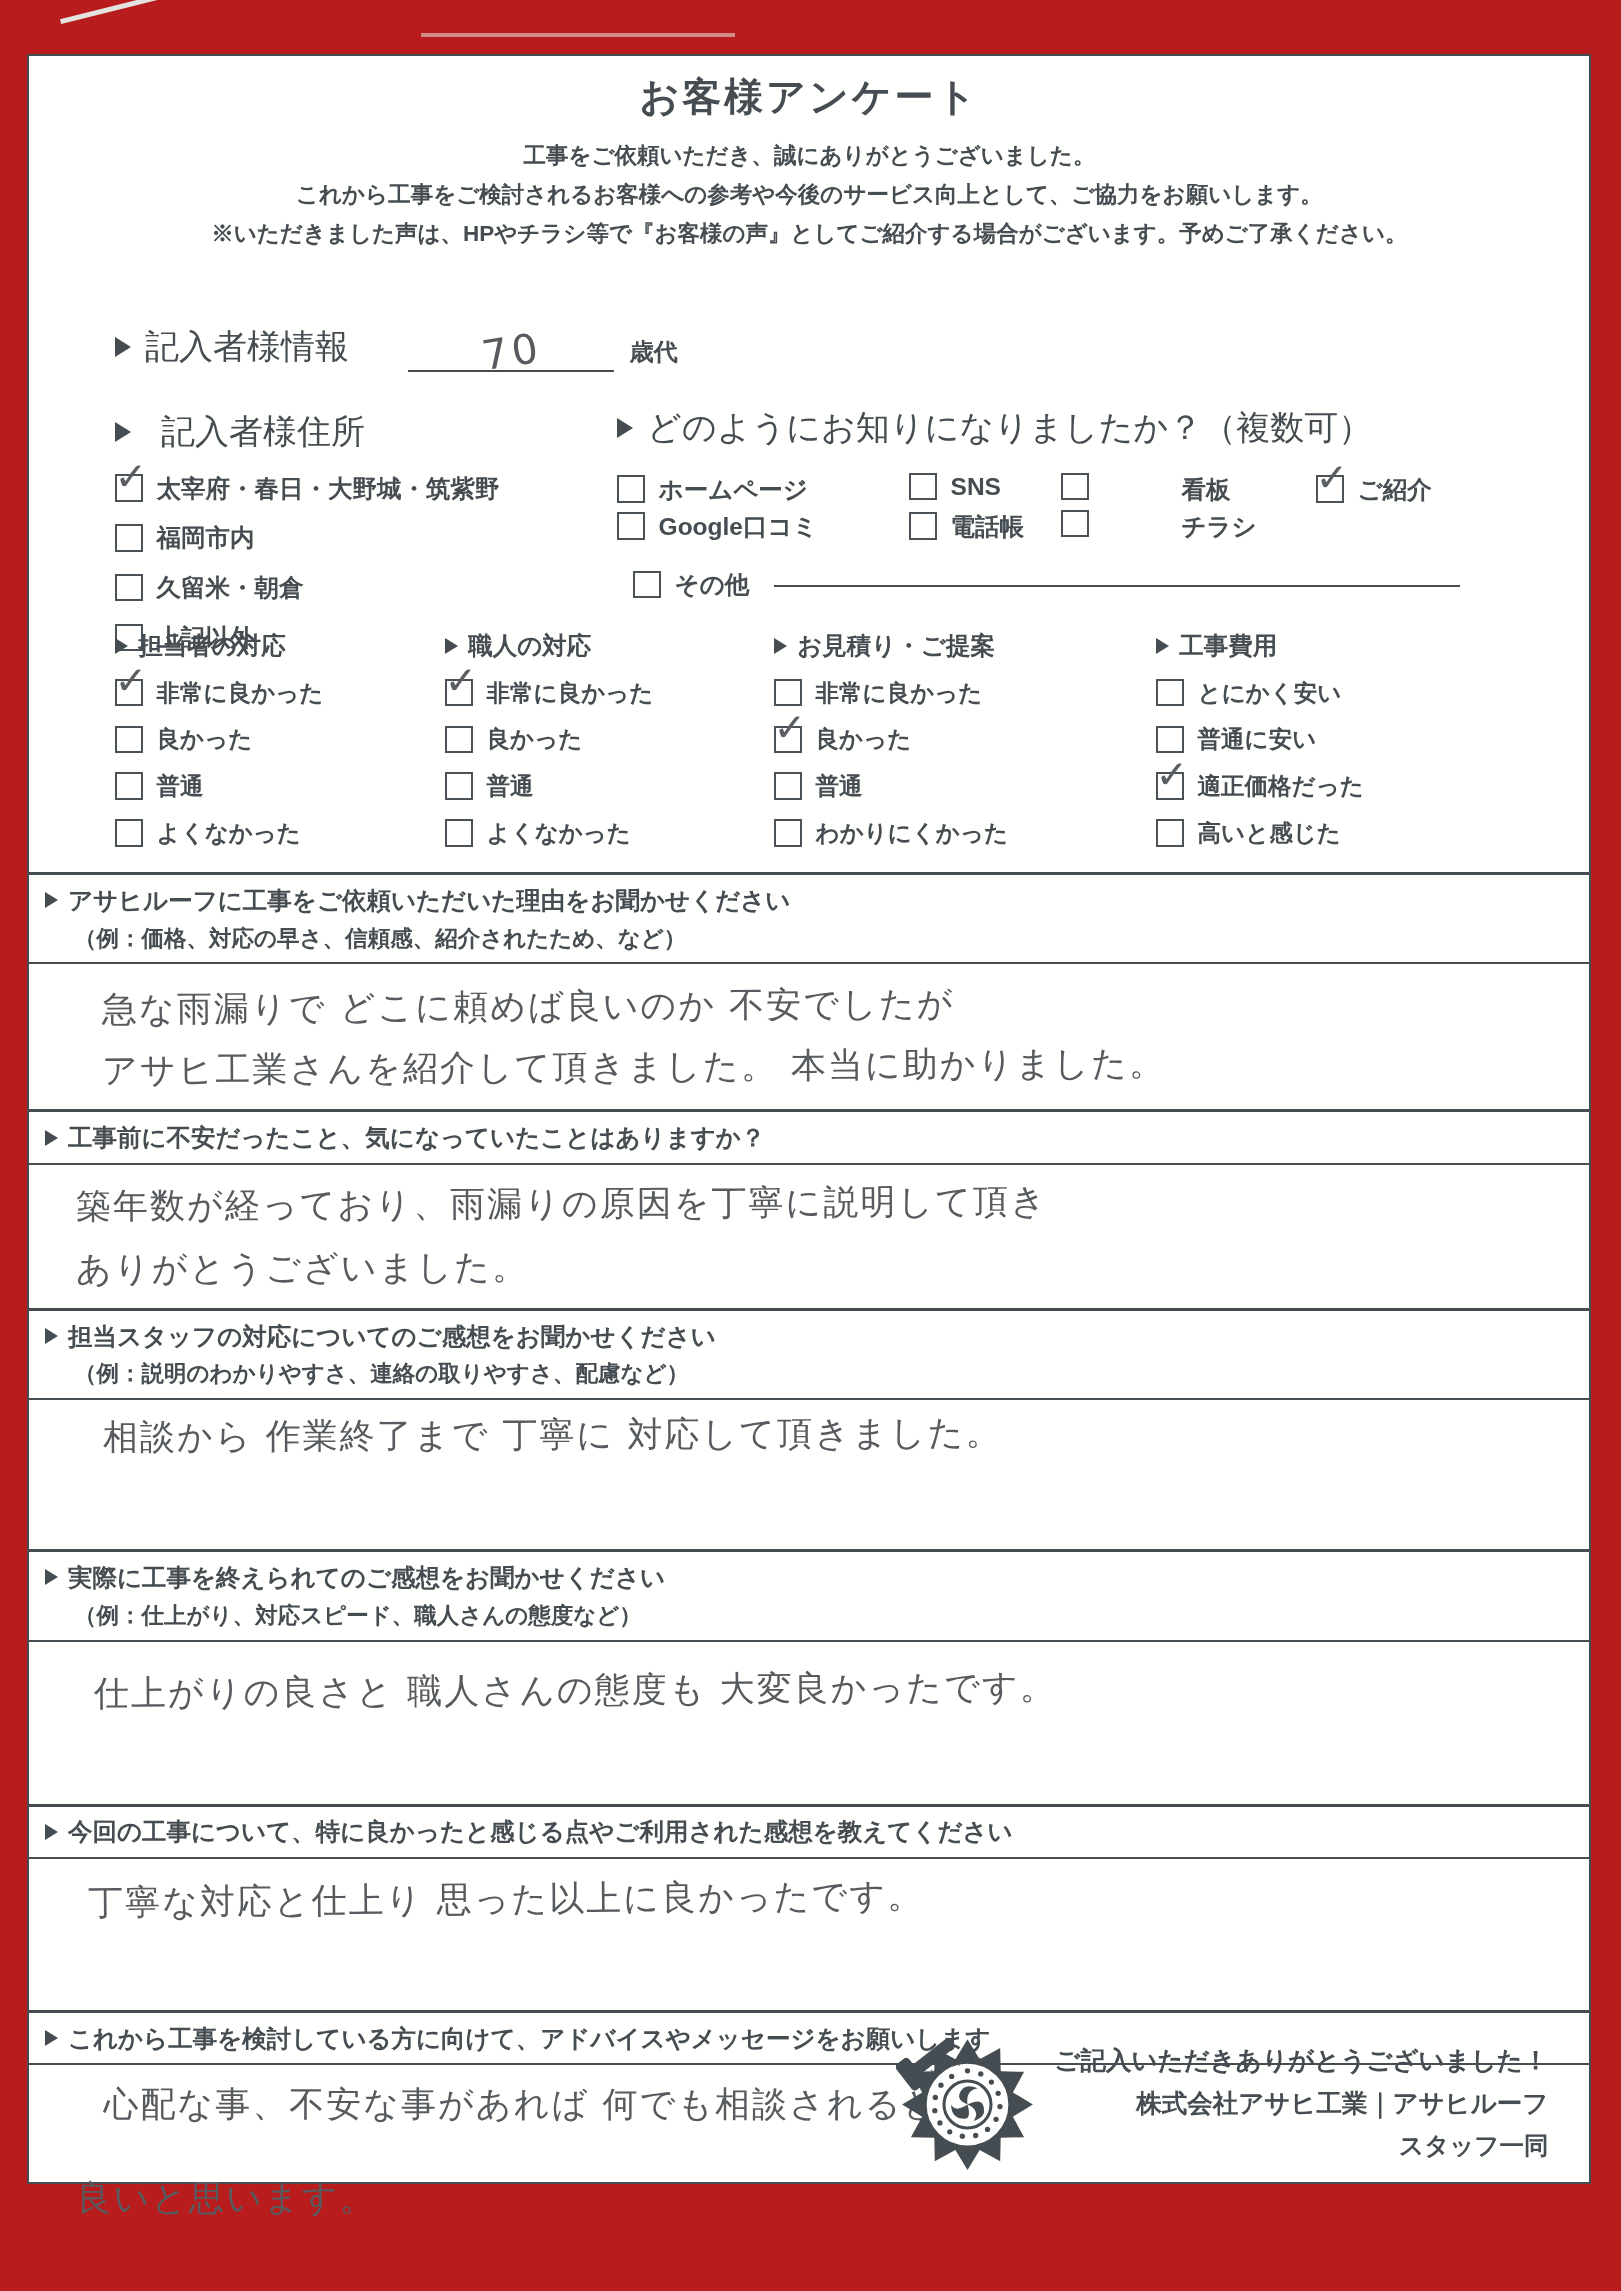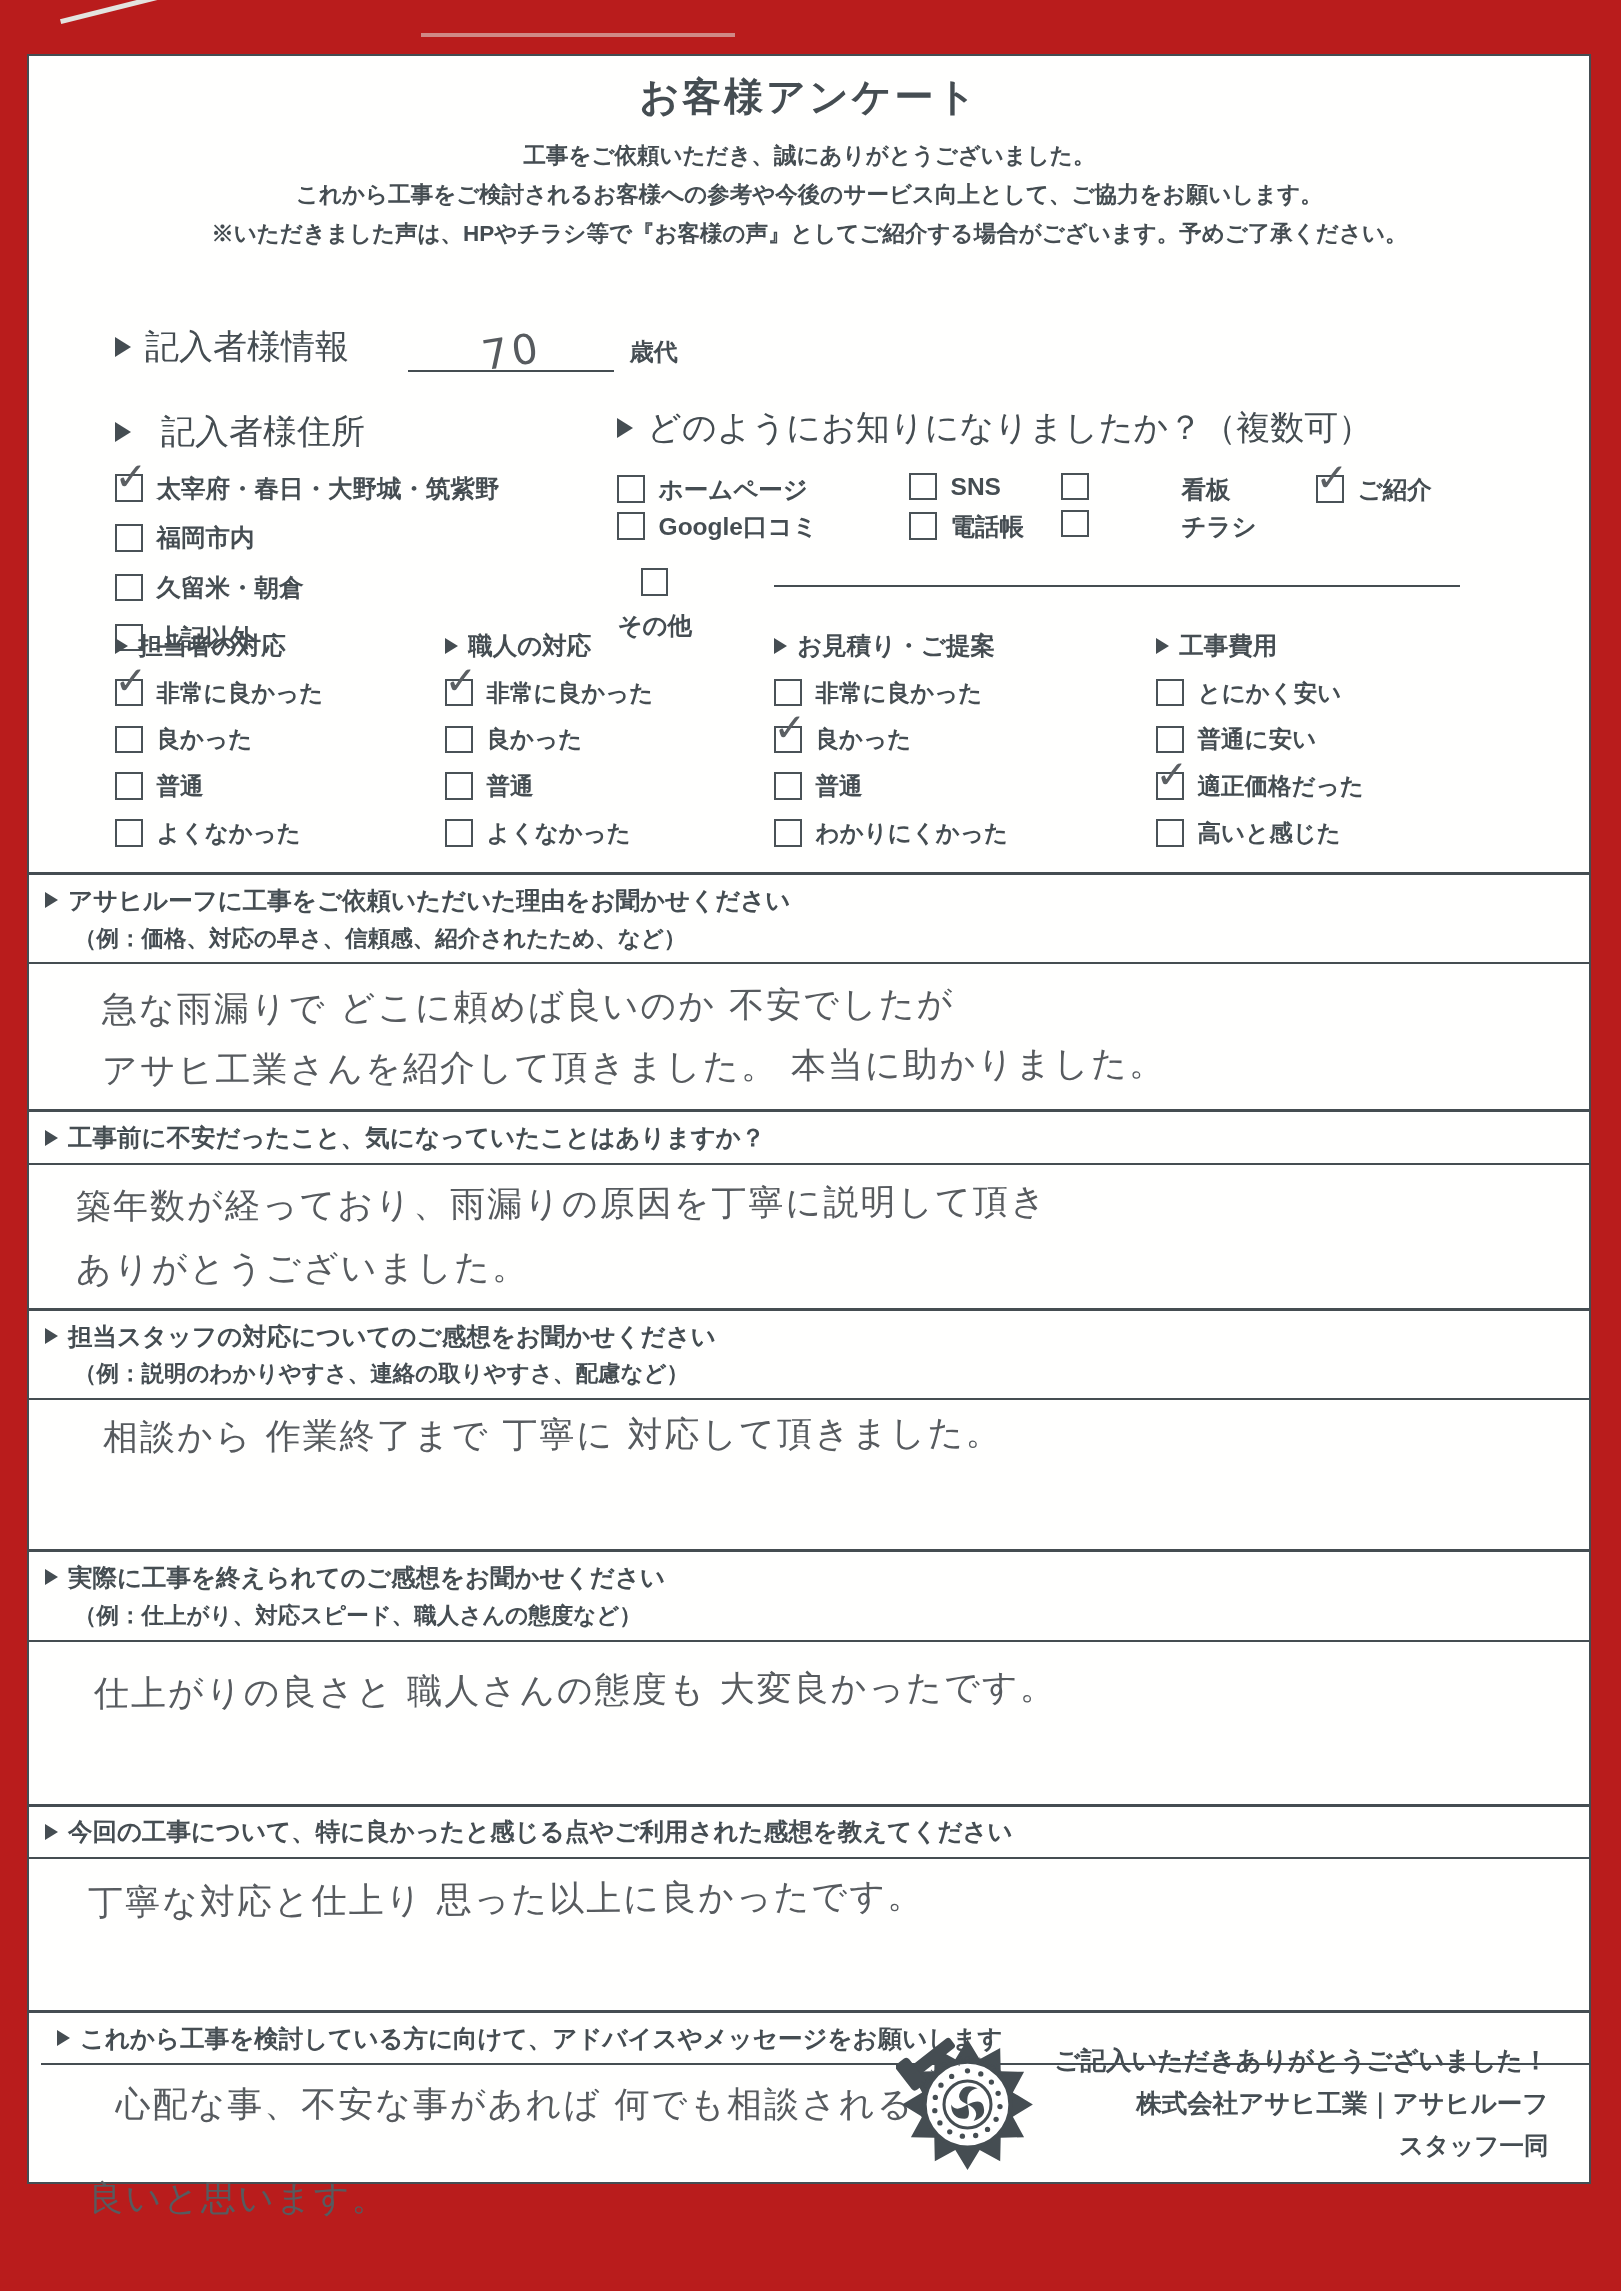--- a/index.html
+++ b/index.html
@@ -36,21 +36,21 @@
   .source .head{display:flex;align-items:center;}
   .src-row{position:relative;height:33px;}
   .src-item{position:absolute;display:flex;align-items:center;gap:13.7px;font-size:24.5px;font-weight:bold;}
   .other-line{position:absolute;left:157px;top:180px;width:686px;border-bottom:2px solid #454d52;height:0;}
   .ratings{position:absolute;top:573px;left:86px;right:19.6px;height:235px;}
   .rcol{position:absolute;top:0;}
   .rcol .head{display:flex;align-items:center;font-size:24.5px;font-weight:bold;}
   .rcol .opt{margin-top:14.7px;font-size:23.5px;}
   .questions{position:absolute;top:816px;left:0;right:0;bottom:0;display:flex;flex-direction:column;}
   .q-block{border-top:3.9px solid #454d52;display:flex;flex-direction:column;}
-  .q-block.last{flex:1;padding-left:12px;}
+  .q-block.last{flex:1;}
   .q-head{border-bottom:2.9px solid #454d52;padding:8.8px 13.7px 8.8px 15.7px;}
   .q-title{display:flex;align-items:center;font-size:24.5px;font-weight:bold;}
   .q-example{margin:5.9px 0 0 29px;font-size:22.5px;font-weight:bold;}
   .q-answer{position:relative;}
   .ansline{font-size:35px;letter-spacing:2px;white-space:nowrap;}
   .q1a{min-height:135px;padding:9.8px 0 0 73px;}
   .q1a .ansline{line-height:61px;transform:rotate(-0.4deg);}
   .q2a{min-height:137px;padding:5.9px 0 0 47px;}
   .q2a .ansline{line-height:63px;transform:rotate(-0.3deg);}
   .q3a{min-height:139px;padding:9.8px 0 0 74px;}
@@ -158,21 +158,21 @@
           </span>
         <span class="src-item" style="left:444px;">
           <span class="cb"></span>
           </span>
         <span class="src-item" style="left:564px;">
           <span>チラシ</span>
           </span>
       </div>
 
       <div class="src-row" style="margin-top:25.5px;">
-        <span class="src-item" style="left:0;flex-direction:column;">
+        <span class="src-item" style="left:16px;">
           <span class="cb"></span>
           <span>その他</span>
           </span>
       </div>
       <div class="other-line"></div>
     </div>
 
     <div class="ratings">
 
       <div class="rcol" style="left:0;">

